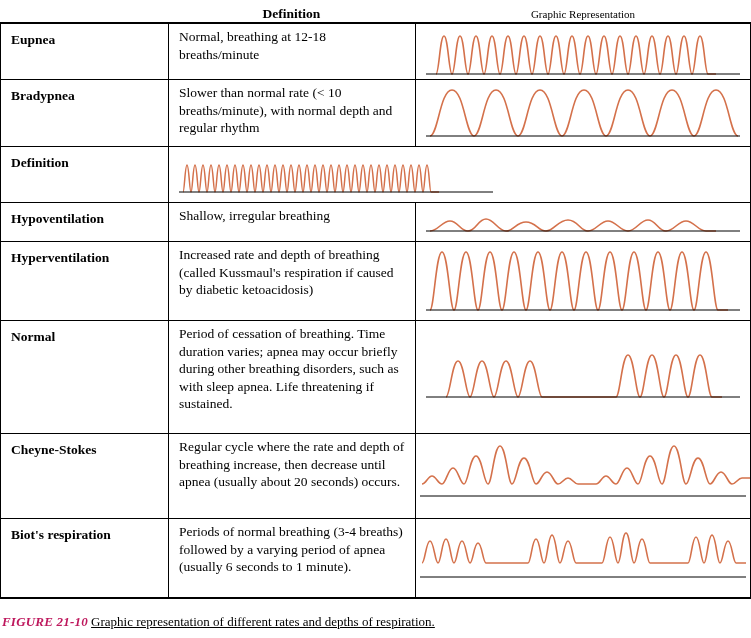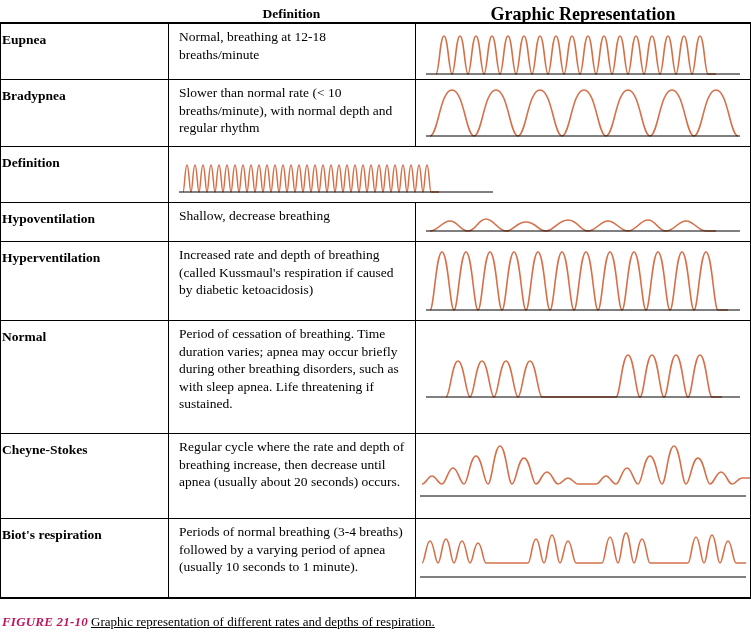--- a/index.html
+++ b/index.html
@@ -35,22 +35,22 @@
     flex: 0 0 247px;
     text-align: center;
     font-weight: bold;
     font-size: 13.5px;
     font-family: "Liberation Serif", serif;
     line-height: 16px;
   }
   .hdr-graphic {
     flex: 1 1 auto;
     text-align: center;
-    font-weight: bold;
-    font-size: 18px;
+    font-weight: normal;
+    font-size: 11px;
     font-family: "Liberation Serif", serif;
     line-height: 16px;
   }
 
   
   .table {
     border-top: 2px solid #000;
     border-bottom: 2px solid #000;
     border-left: 1px solid #000;
     border-right: 1px solid #000;
@@ -62,21 +62,21 @@
     border-bottom: 1px solid #000;
     box-sizing: border-box;
   }
   .row:last-child { border-bottom: none; }
 
   .cell-term {
     width: 168px;
     flex: 0 0 168px;
     border-right: 1px solid #000;
     box-sizing: border-box;
-    padding: 7px 6px 6px 1px;
+    padding: 7px 6px 6px 10px;
     font-weight: bold;
     font-size: 13.5px;
     line-height: 17px;
   }
   .cell-def {
     width: 247px;
     flex: 0 0 247px;
     border-right: 1px solid #000;
     box-sizing: border-box;
     padding: 4px 10px 6px 10px;
@@ -159,21 +159,21 @@
       <div class="cell-graphic">
         <svg width="334" height="55" viewBox="0 0 334 55">
           <path d="M14,45 C15.5,45 16,18 18,18 C20,18 20.5,45 22,45 C23.5,45 24,18 26,18 C28,18 28.5,45 30,45 C31.5,45 32,18 34,18 C36,18 36.5,45 38,45 C39.5,45 40,18 42,18 C44,18 44.5,45 46,45 C47.5,45 48,18 50,18 C52,18 52.5,45 54,45 C55.5,45 56,18 58,18 C60,18 60.5,45 62,45 C63.5,45 64,18 66,18 C68,18 68.5,45 70,45 C71.5,45 72,18 74,18 C76,18 76.5,45 78,45 C79.5,45 80,18 82,18 C84,18 84.5,45 86,45 C87.5,45 88,18 90,18 C92,18 92.5,45 94,45 C95.5,45 96,18 98,18 C100,18 100.5,45 102,45 C103.5,45 104,18 106,18 C108,18 108.5,45 110,45 C111.5,45 112,18 114,18 C116,18 116.5,45 118,45 C119.5,45 120,18 122,18 C124,18 124.5,45 126,45 C127.5,45 128,18 130,18 C132,18 132.5,45 134,45 C135.5,45 136,18 138,18 C140,18 140.5,45 142,45 C143.5,45 144,18 146,18 C148,18 148.5,45 150,45 C151.5,45 152,18 154,18 C156,18 156.5,45 158,45 C159.5,45 160,18 162,18 C164,18 164.5,45 166,45 C167.5,45 168,18 170,18 C172,18 172.5,45 174,45 C175.5,45 176,18 178,18 C180,18 180.5,45 182,45 C183.5,45 184,18 186,18 C188,18 188.5,45 190,45 C191.5,45 192,18 194,18 C196,18 196.5,45 198,45 C199.5,45 200,18 202,18 C204,18 204.5,45 206,45 C207.5,45 208,18 210,18 C212,18 212.5,45 214,45 C215.5,45 216,18 218,18 C220,18 220.5,45 222,45 C223.5,45 224,18 226,18 C228,18 228.5,45 230,45 C231.5,45 232,18 234,18 C236,18 236.5,45 238,45 C239.5,45 240,18 242,18 C244,18 244.5,45 246,45 C247.5,45 248,18 250,18 C252,18 252.5,45 254,45 C255.5,45 256,18 258,18 C260,18 260.5,45 262,45 L270,45" fill="none" stroke="#d4714b" stroke-width="1.5"></path>
           <line x1="10" y1="45" x2="324" y2="45" stroke="#000000" stroke-width="1"></line>
         </svg>
       </div>
     </div>
 
     <div class="row">
       <div class="cell-term">Hypoventilation</div>
-      <div class="cell-def">Shallow, decrease breathing</div>
+      <div class="cell-def">Shallow, irregular breathing</div>
       <div class="cell-graphic">
         <svg width="334" height="38" viewBox="0 0 334 38">
           <path d="M14,28 C22,28 26,18 34,18 C42,18 44,28 52,28 C60,28 62,16 70,16 C78,16 82,28 90,28 C98,28 100,19 110,19 C120,19 122,28 130,28 C138,28 142,17 152,17 C162,17 164,28 172,28 C180,28 184,18 192,18 C200,18 204,28 212,28 C220,28 224,17 232,17 C240,17 242,28 250,28 C258,28 262,18 270,18 C278,18 282,28 290,28 L300,28" fill="none" stroke="#d4714b" stroke-width="1.6"></path>
           <line x1="10" y1="28" x2="324" y2="28" stroke="#000000" stroke-width="1"></line>
         </svg>
       </div>
     </div>
 
     <div class="row">
       <div class="cell-term">Hyperventilation</div>
@@ -203,21 +203,21 @@
       <div class="cell-graphic">
         <svg width="334" height="84" viewBox="0 0 334 84">
           <path d="M6,50 C10,50 12,42 16,42 C20,42 22,50 26,50 C30,50 32,34 37,34 C42,34 44,50 48,50 C52,50 54,22 60,22 C66,22 68,50 72,50 C76,50 78,12 84,12 C90,12 92,50 96,50 C100,50 102,24 108,24 C114,24 116,50 120,50 C124,50 126,38 131,38 C136,38 138,50 142,50 C146,50 148,44 152,44 C156,44 158,50 162,50 L180,50 C184,50 186,42 190,42 C194,42 196,50 200,50 C204,50 206,34 211,34 C216,34 218,50 222,50 C226,50 228,22 234,22 C240,22 242,50 246,50 C250,50 252,12 258,12 C264,12 266,50 270,50 C274,50 276,24 282,24 C288,24 290,50 294,50 C298,50 300,38 305,38 C310,38 312,50 316,50 C320,50 322,44 326,44 L334,44" fill="none" stroke="#d4714b" stroke-width="1.6"></path>
           <line x1="4" y1="62" x2="330" y2="62" stroke="#000000" stroke-width="1"></line>
         </svg>
       </div>
     </div>
 
     <div class="row">
       <div class="cell-term">Biot's respiration</div>
-      <div class="cell-def">Periods of normal breathing (3-4 breaths) followed by a varying period of apnea (usually 10 seconds to 1 minute).</div>
+      <div class="cell-def">Periods of normal breathing (3-4 breaths) followed by a varying period of apnea (usually 6 seconds to 1 minute).</div>
       <div class="cell-graphic">
         <svg width="334" height="78" viewBox="0 0 334 78">
           <path d="M6,44 C9,44 10,22 14,22 C18,22 19,44 22,44 C25,44 26,20 30,20 C34,20 35,44 38,44 C41,44 42,22 46,22 C50,22 51,44 54,44 C57,44 58,24 62,24 C66,24 67,44 70,44 L112,44 C115,44 116,20 120,20 C124,20 125,44 128,44 C131,44 132,16 136,16 C140,16 141,44 144,44 C147,44 148,22 152,22 C156,22 157,44 160,44 L186,44 C189,44 190,18 194,18 C198,18 199,44 202,44 C205,44 206,14 210,14 C214,14 215,44 218,44 C221,44 222,20 226,20 C230,20 231,44 234,44 L272,44 C275,44 276,18 280,18 C284,18 285,44 288,44 C291,44 292,16 296,16 C300,16 301,44 304,44 C307,44 308,22 312,22 C316,22 317,44 320,44 L330,44" fill="none" stroke="#d4714b" stroke-width="1.6"></path>
           <line x1="4" y1="58" x2="330" y2="58" stroke="#000000" stroke-width="1"></line>
         </svg>
       </div>
     </div>
 
   </div>
 

